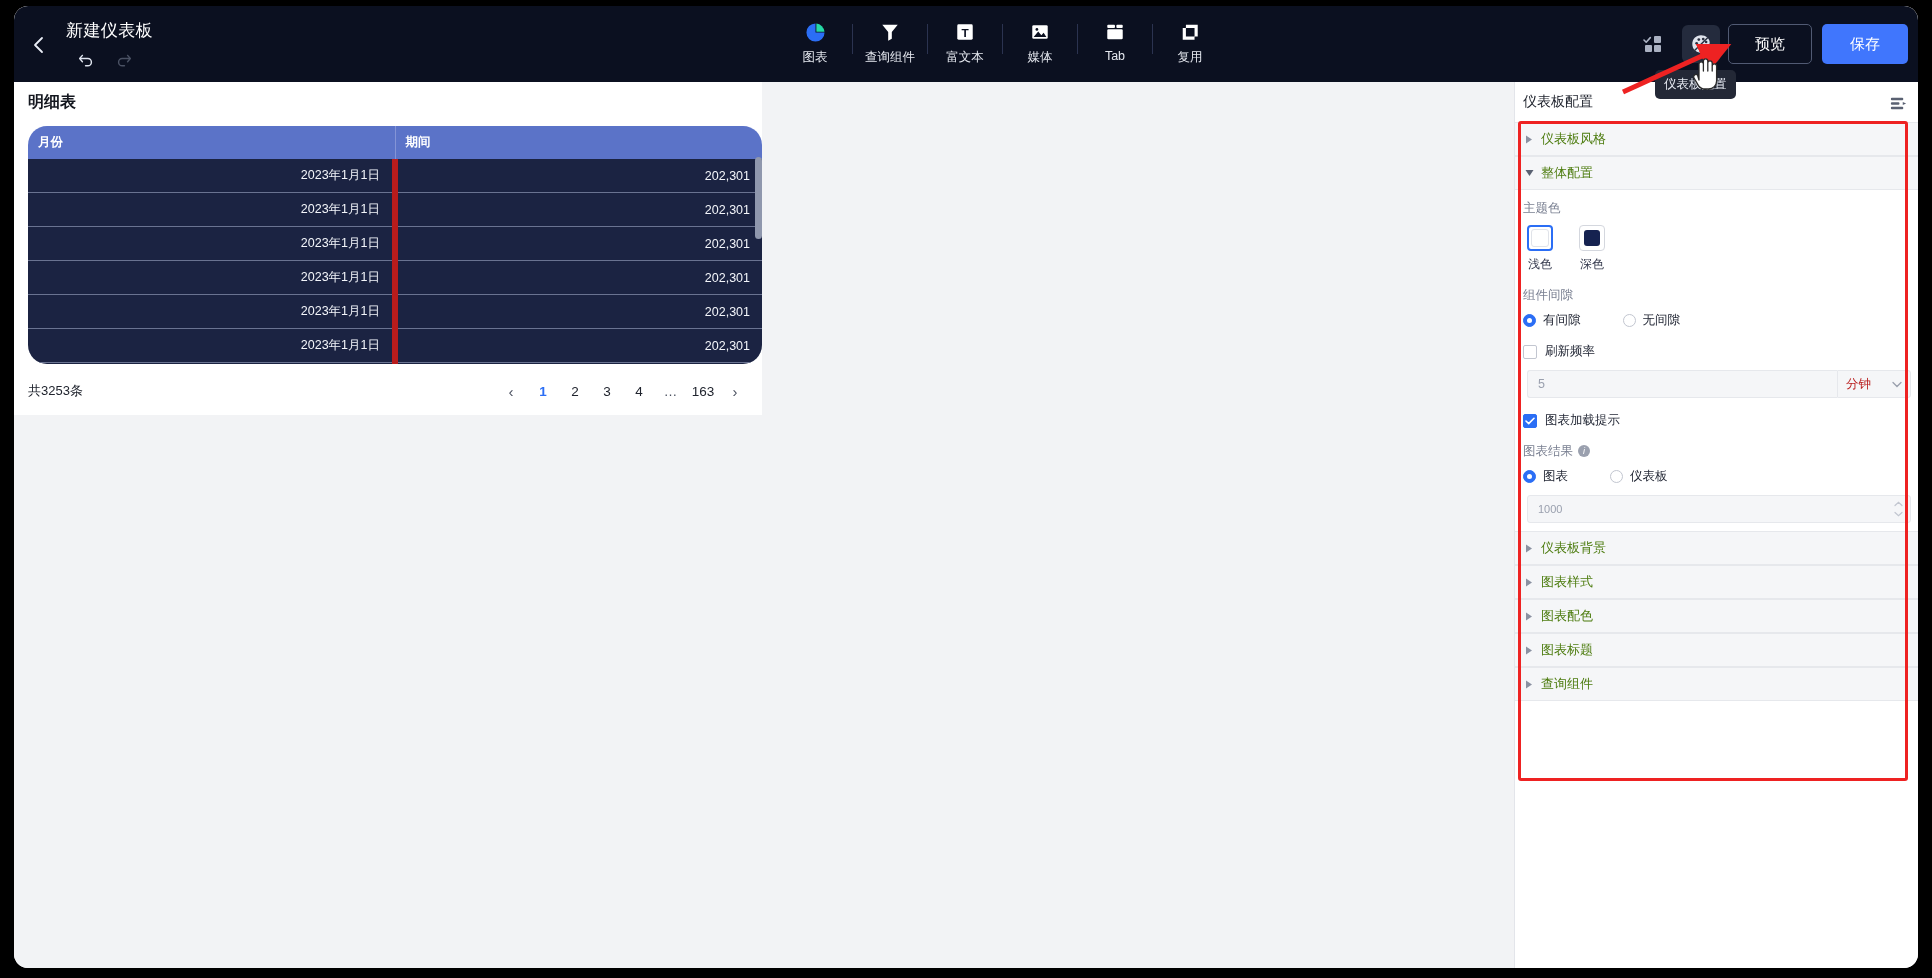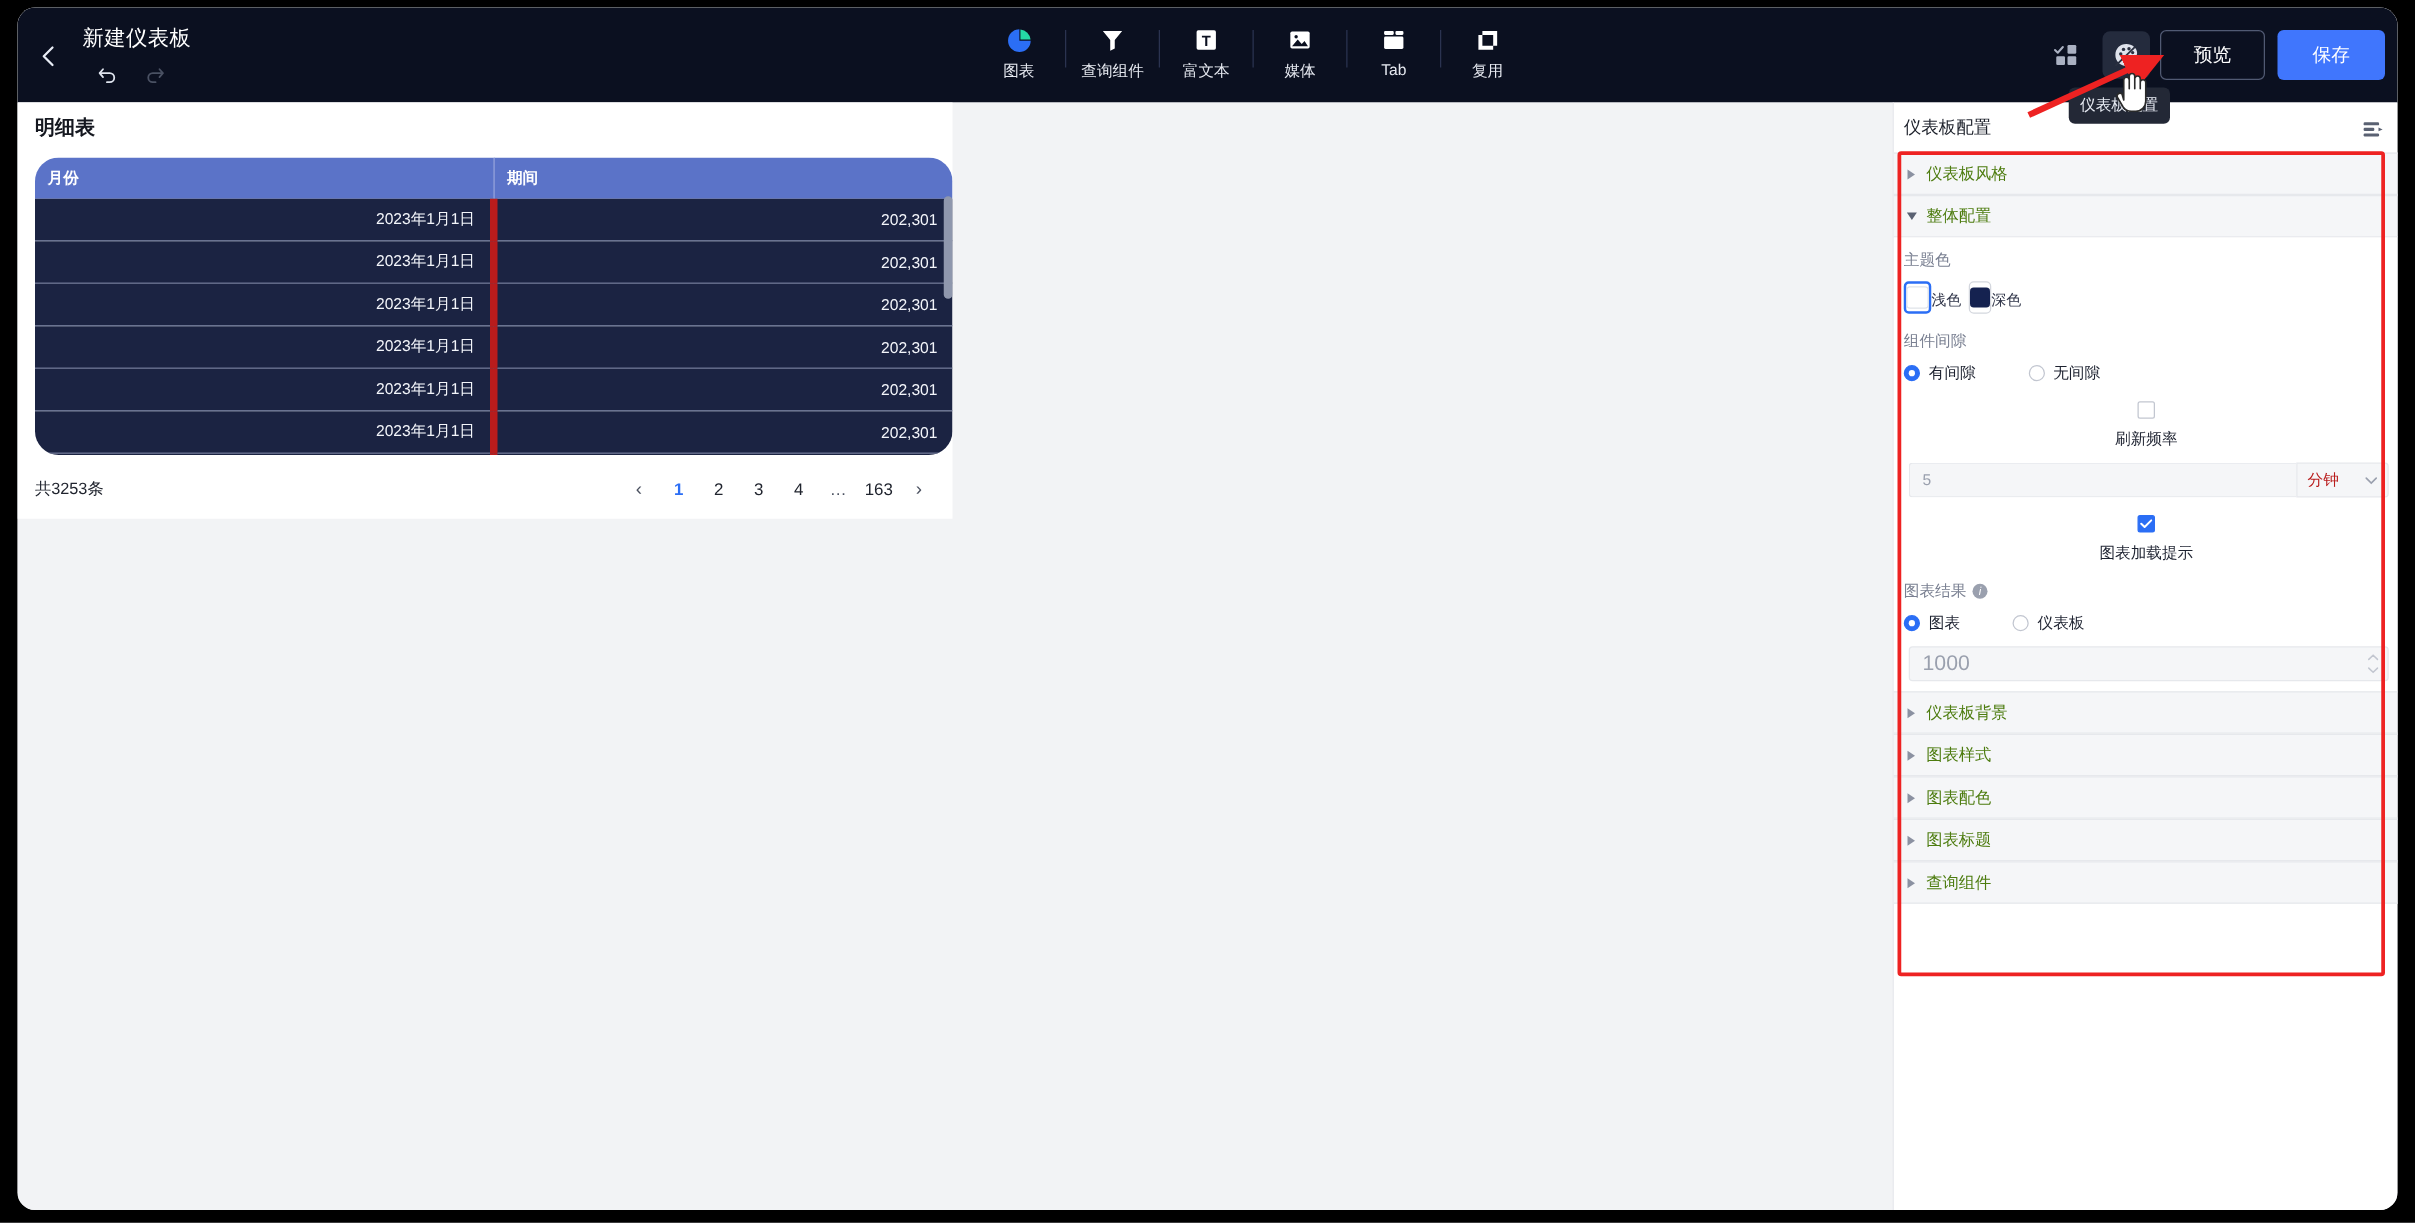--- a/index.html
+++ b/index.html
@@ -344,21 +344,21 @@
     font-size: 12.5px;
     color: #7a8092;
     margin-bottom: 8px;
   }
 
   .swatches {
     display: flex;
     gap: 18px;
     margin-bottom: 4px;
   }
-  .sw-item { width: 34px; display: flex; flex-direction: row; align-items: center; cursor: pointer; }
+  .sw-item { width: 34px; display: flex; flex-direction: column; align-items: center; cursor: pointer; }
   .sw-box {
     width: 26px; height: 26px;
     border-radius: 4px;
     border: 1px solid #d4d7de;
     display: flex; align-items: center; justify-content: center;
     background: #ffffff;
     box-sizing: border-box;
   }
   .sw-box.sel { border: 2px solid #2b6ef5; }
   .sw-inner { width: 16px; height: 16px; border-radius: 3px; }
@@ -369,21 +369,21 @@
   .rdot {
     width: 13px; height: 13px; border-radius: 50%;
     border: 1px solid #c2c6d0; background: #fff;
     box-sizing: border-box;
     display:flex; align-items:center; justify-content:center;
   }
   .rdot.on { border: 1px solid #2b6ef5; background: #2b6ef5; }
   .rdot.on::after { content:""; width: 5px; height: 5px; border-radius: 50%; background:#fff; display:block; }
   .rlabel { font-size: 12.5px; color: #1d2230; }
 
-  .check-row { display: flex; align-items: center; gap: 8px; cursor: pointer; flex-direction: column; }
+  .check-row { display: flex; align-items: center; gap: 8px; cursor: pointer; }
   .cbox {
     width: 14px; height: 14px; border-radius: 2px;
     border: 1px solid #c2c6d0; background: #fff;
     box-sizing: border-box;
     display: flex; align-items: center; justify-content: center;
   }
   .cbox.on { background: #2b6ef5; border-color: #2b6ef5; }
   .clabel { font-size: 12.5px; color: #1d2230; }
 
   .input-row { display: flex; margin-top: 10px; margin-left: 4px; }
@@ -416,21 +416,21 @@
 
   .num-input-wrap {
     margin-top: 10px;
     margin-left: 4px;
     height: 28px;
     background: #f5f6f8;
     border: 1px solid #e6e8ec;
     border-radius: 3px;
     display: flex; align-items: center; justify-content: space-between;
     padding: 0 4px 0 10px;
-    font-size: 17px;
+    font-size: 11px;
     color: #9aa0ae;
     box-sizing: border-box;
   }
   .stepper { display: flex; flex-direction: column; width: 16px; }
   .stepper span { height: 10px; display:flex; align-items:center; justify-content:center; cursor:pointer; }
 
   .info-i {
     display: inline-flex;
     width: 12px; height: 12px;
     border-radius: 50%;

